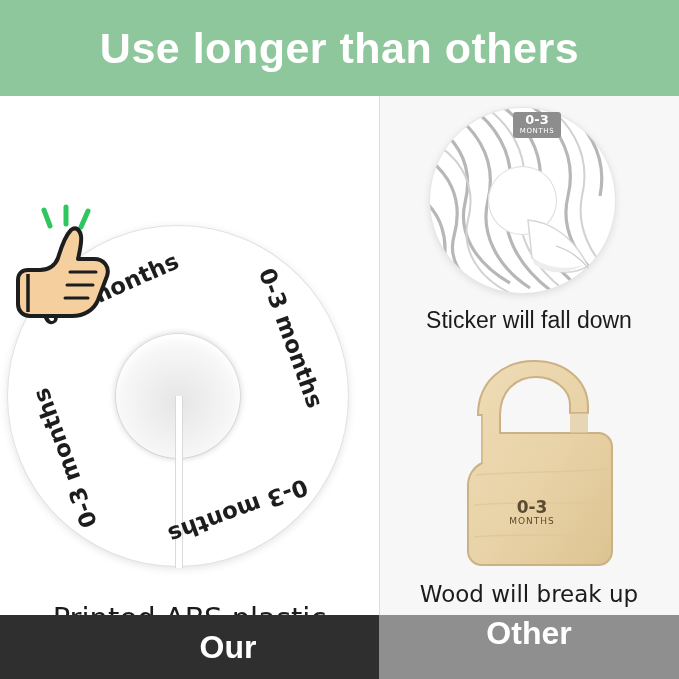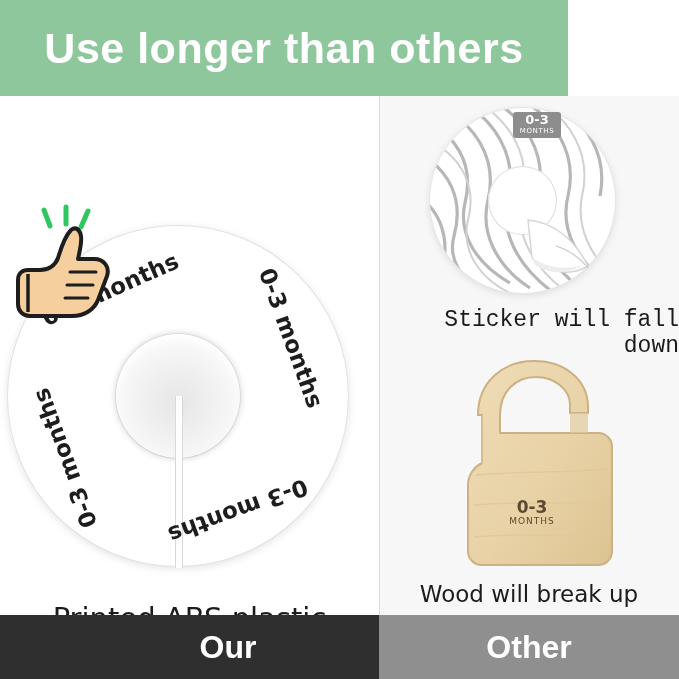--- a/index.html
+++ b/index.html
@@ -13,21 +13,21 @@
     height: 679px;
     overflow: hidden;
     background: #ffffff;
     font-family: "Liberation Sans", sans-serif;
   }
 
   
   .banner {
     position: absolute;
     left: 0; top: 0;
-    width: 568px;
+    width: 679px;
     height: 96px;
     background: #8dc79b;
     display: flex;
     align-items: center;
     justify-content: center;
   }
   .banner-title {
     color: #ffffff;
     font-size: 43px;
     font-weight: bold;
@@ -65,21 +65,21 @@
     left: 0; top: 615px;
     width: 456px; height: 64px;
     background: #2f2f2f;
     display: flex; align-items: center; justify-content: center;
   }
   .footer-other {
     position: absolute;
     left: 379px; top: 615px;
     width: 300px; height: 64px;
     background: #8f8f8f;
-    display: flex; align-items: center; justify-content: center;
+    display: flex; justify-content: center;
   }
   .footer-text {
     color: #ffffff;
     font-size: 32px;
     font-weight: bold;
   }
 
   
   .ring-wrap {
     position: absolute;
@@ -197,24 +197,24 @@
   .sticker-tab .t2 { font-size: 7px; letter-spacing: 0.6px; line-height: 8px; }
   .peel {
     position: absolute;
     left: 96px; top: 108px;
     width: 74px; height: 66px;
   }
   .caption-right-1 {
     position: absolute;
     left: 379px; top: 307px;
     width: 300px;
-    text-align: right;
+    text-align: center;
     font-size: 23px;
     color: #1b1b1b;
-    font-family: Liberation Mono, monospace;
+    font-family: Liberation Sans, sans-serif;
   }
 
   
   .wood-wrap {
     position: absolute;
     left: 448px; top: 355px;
     width: 180px; height: 215px;
   }
   .wood-label {
     position: absolute;

